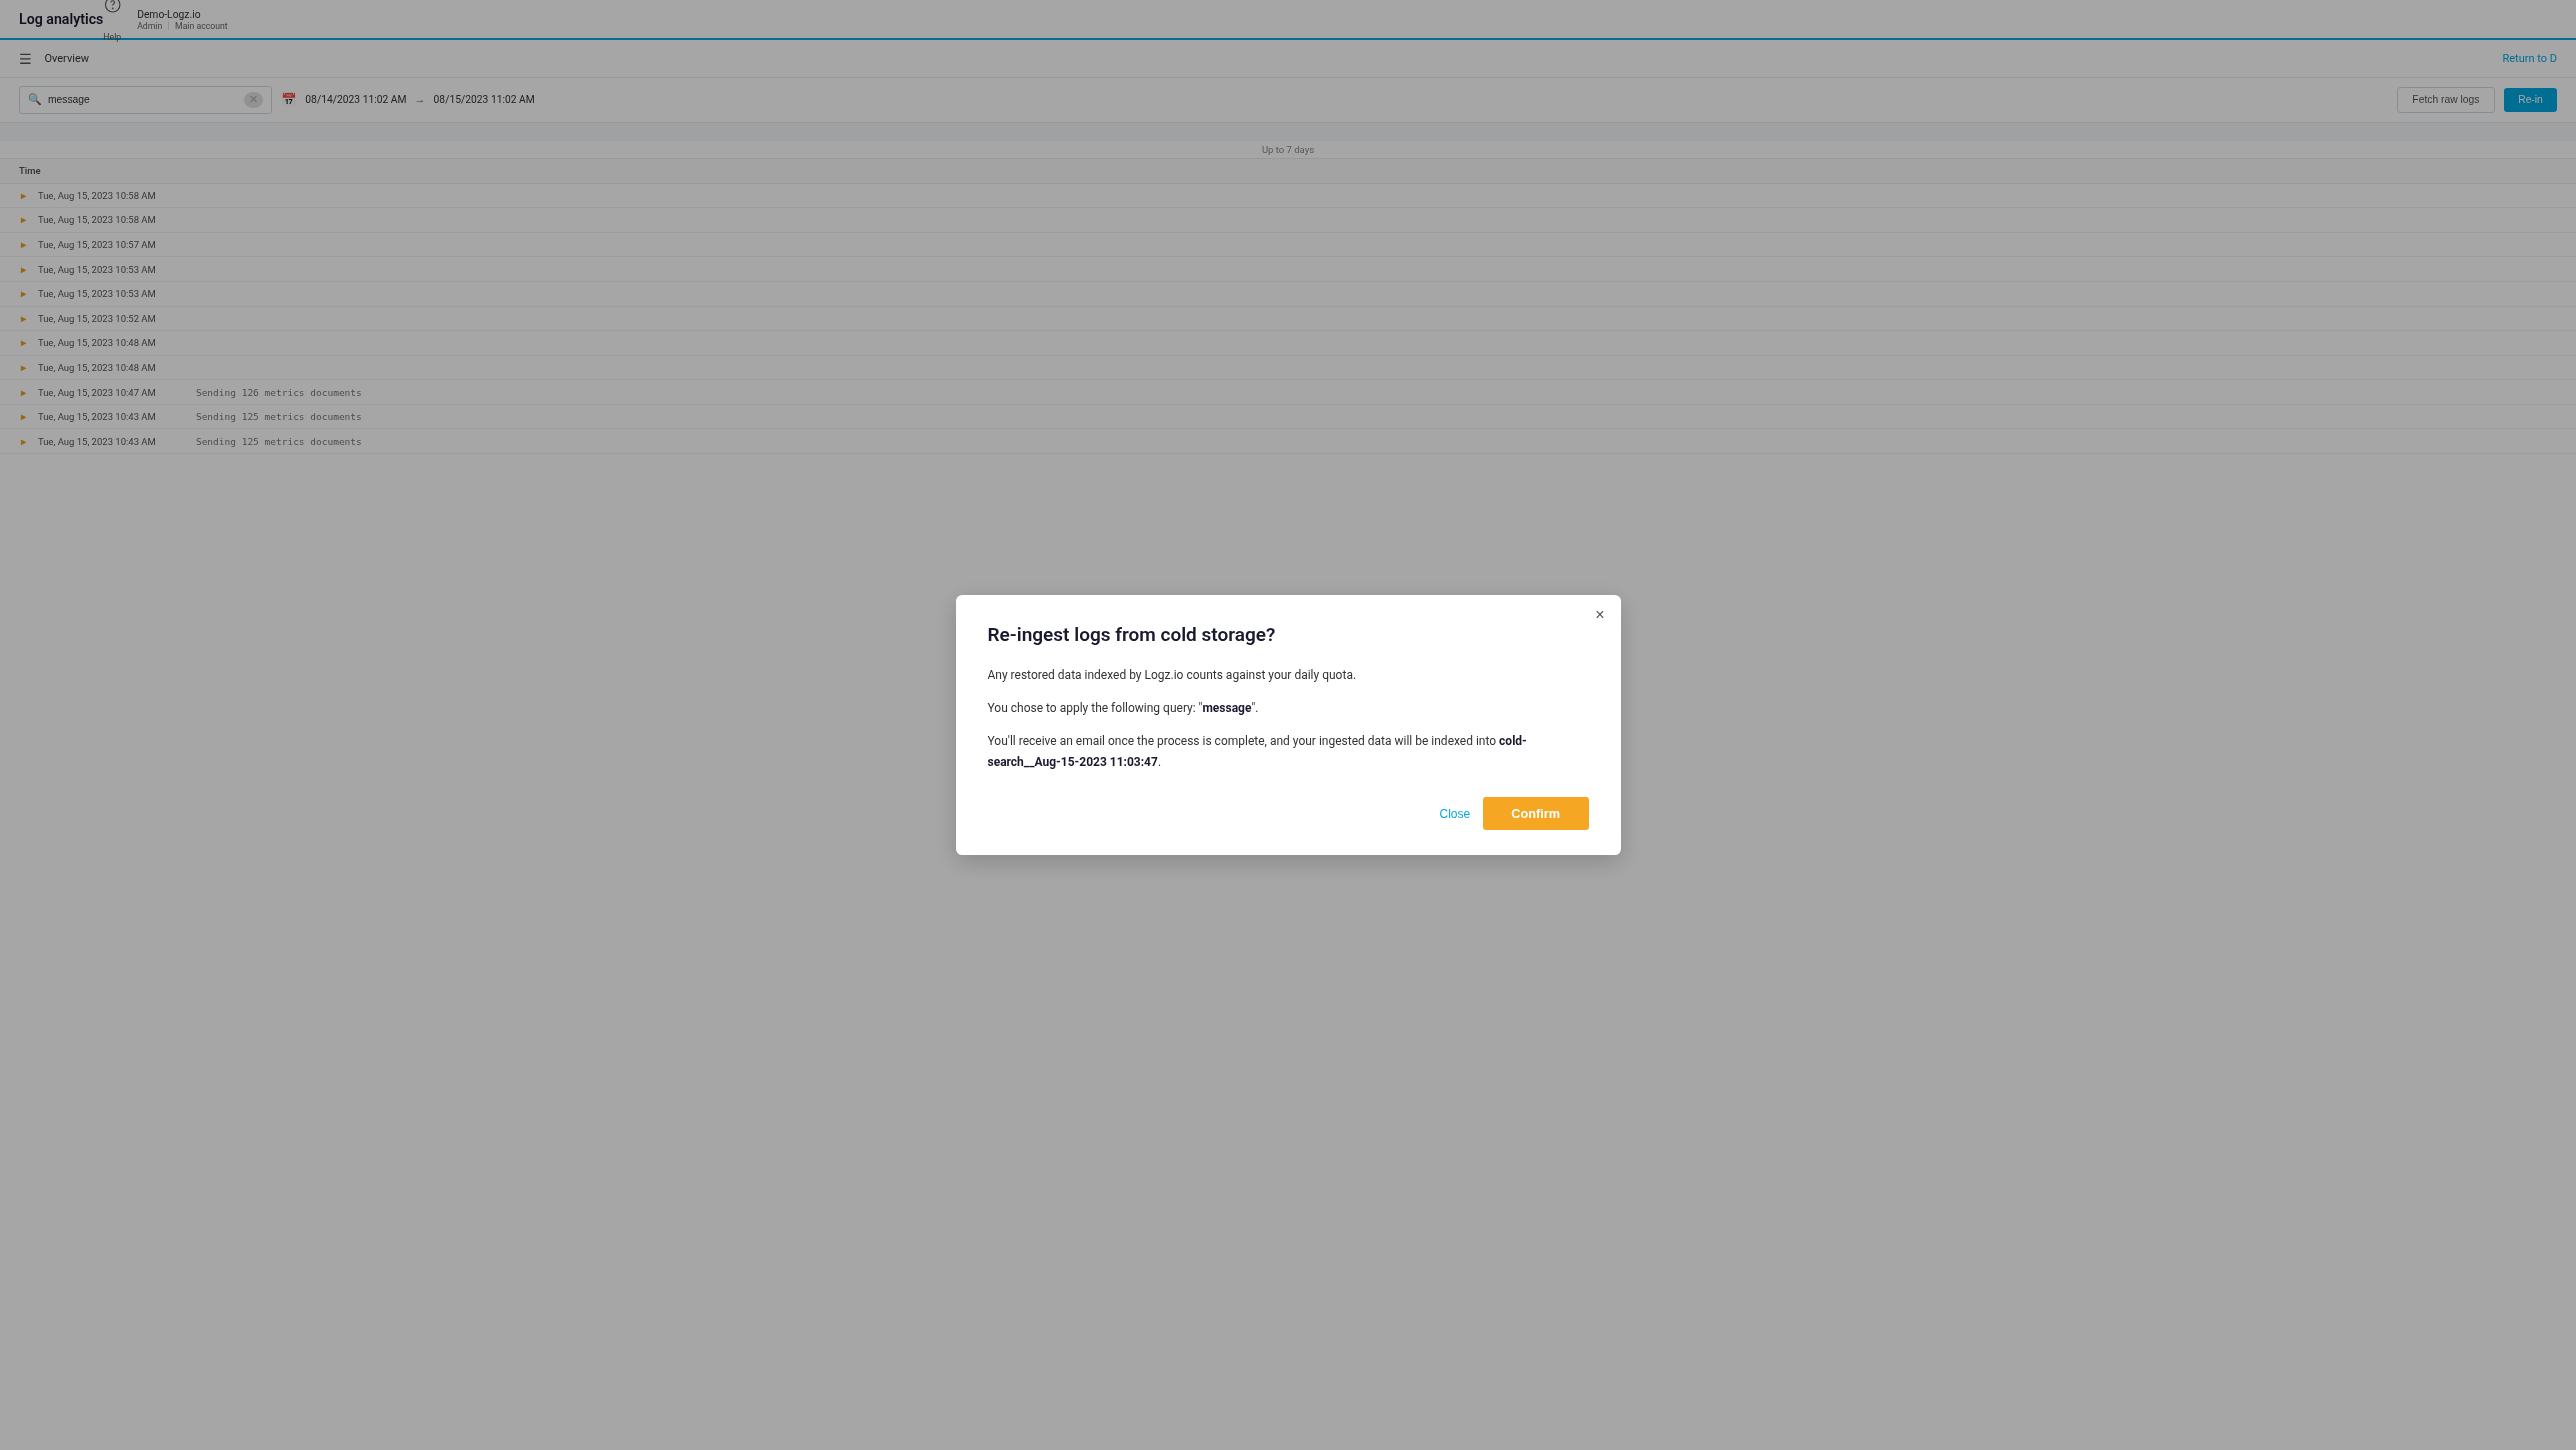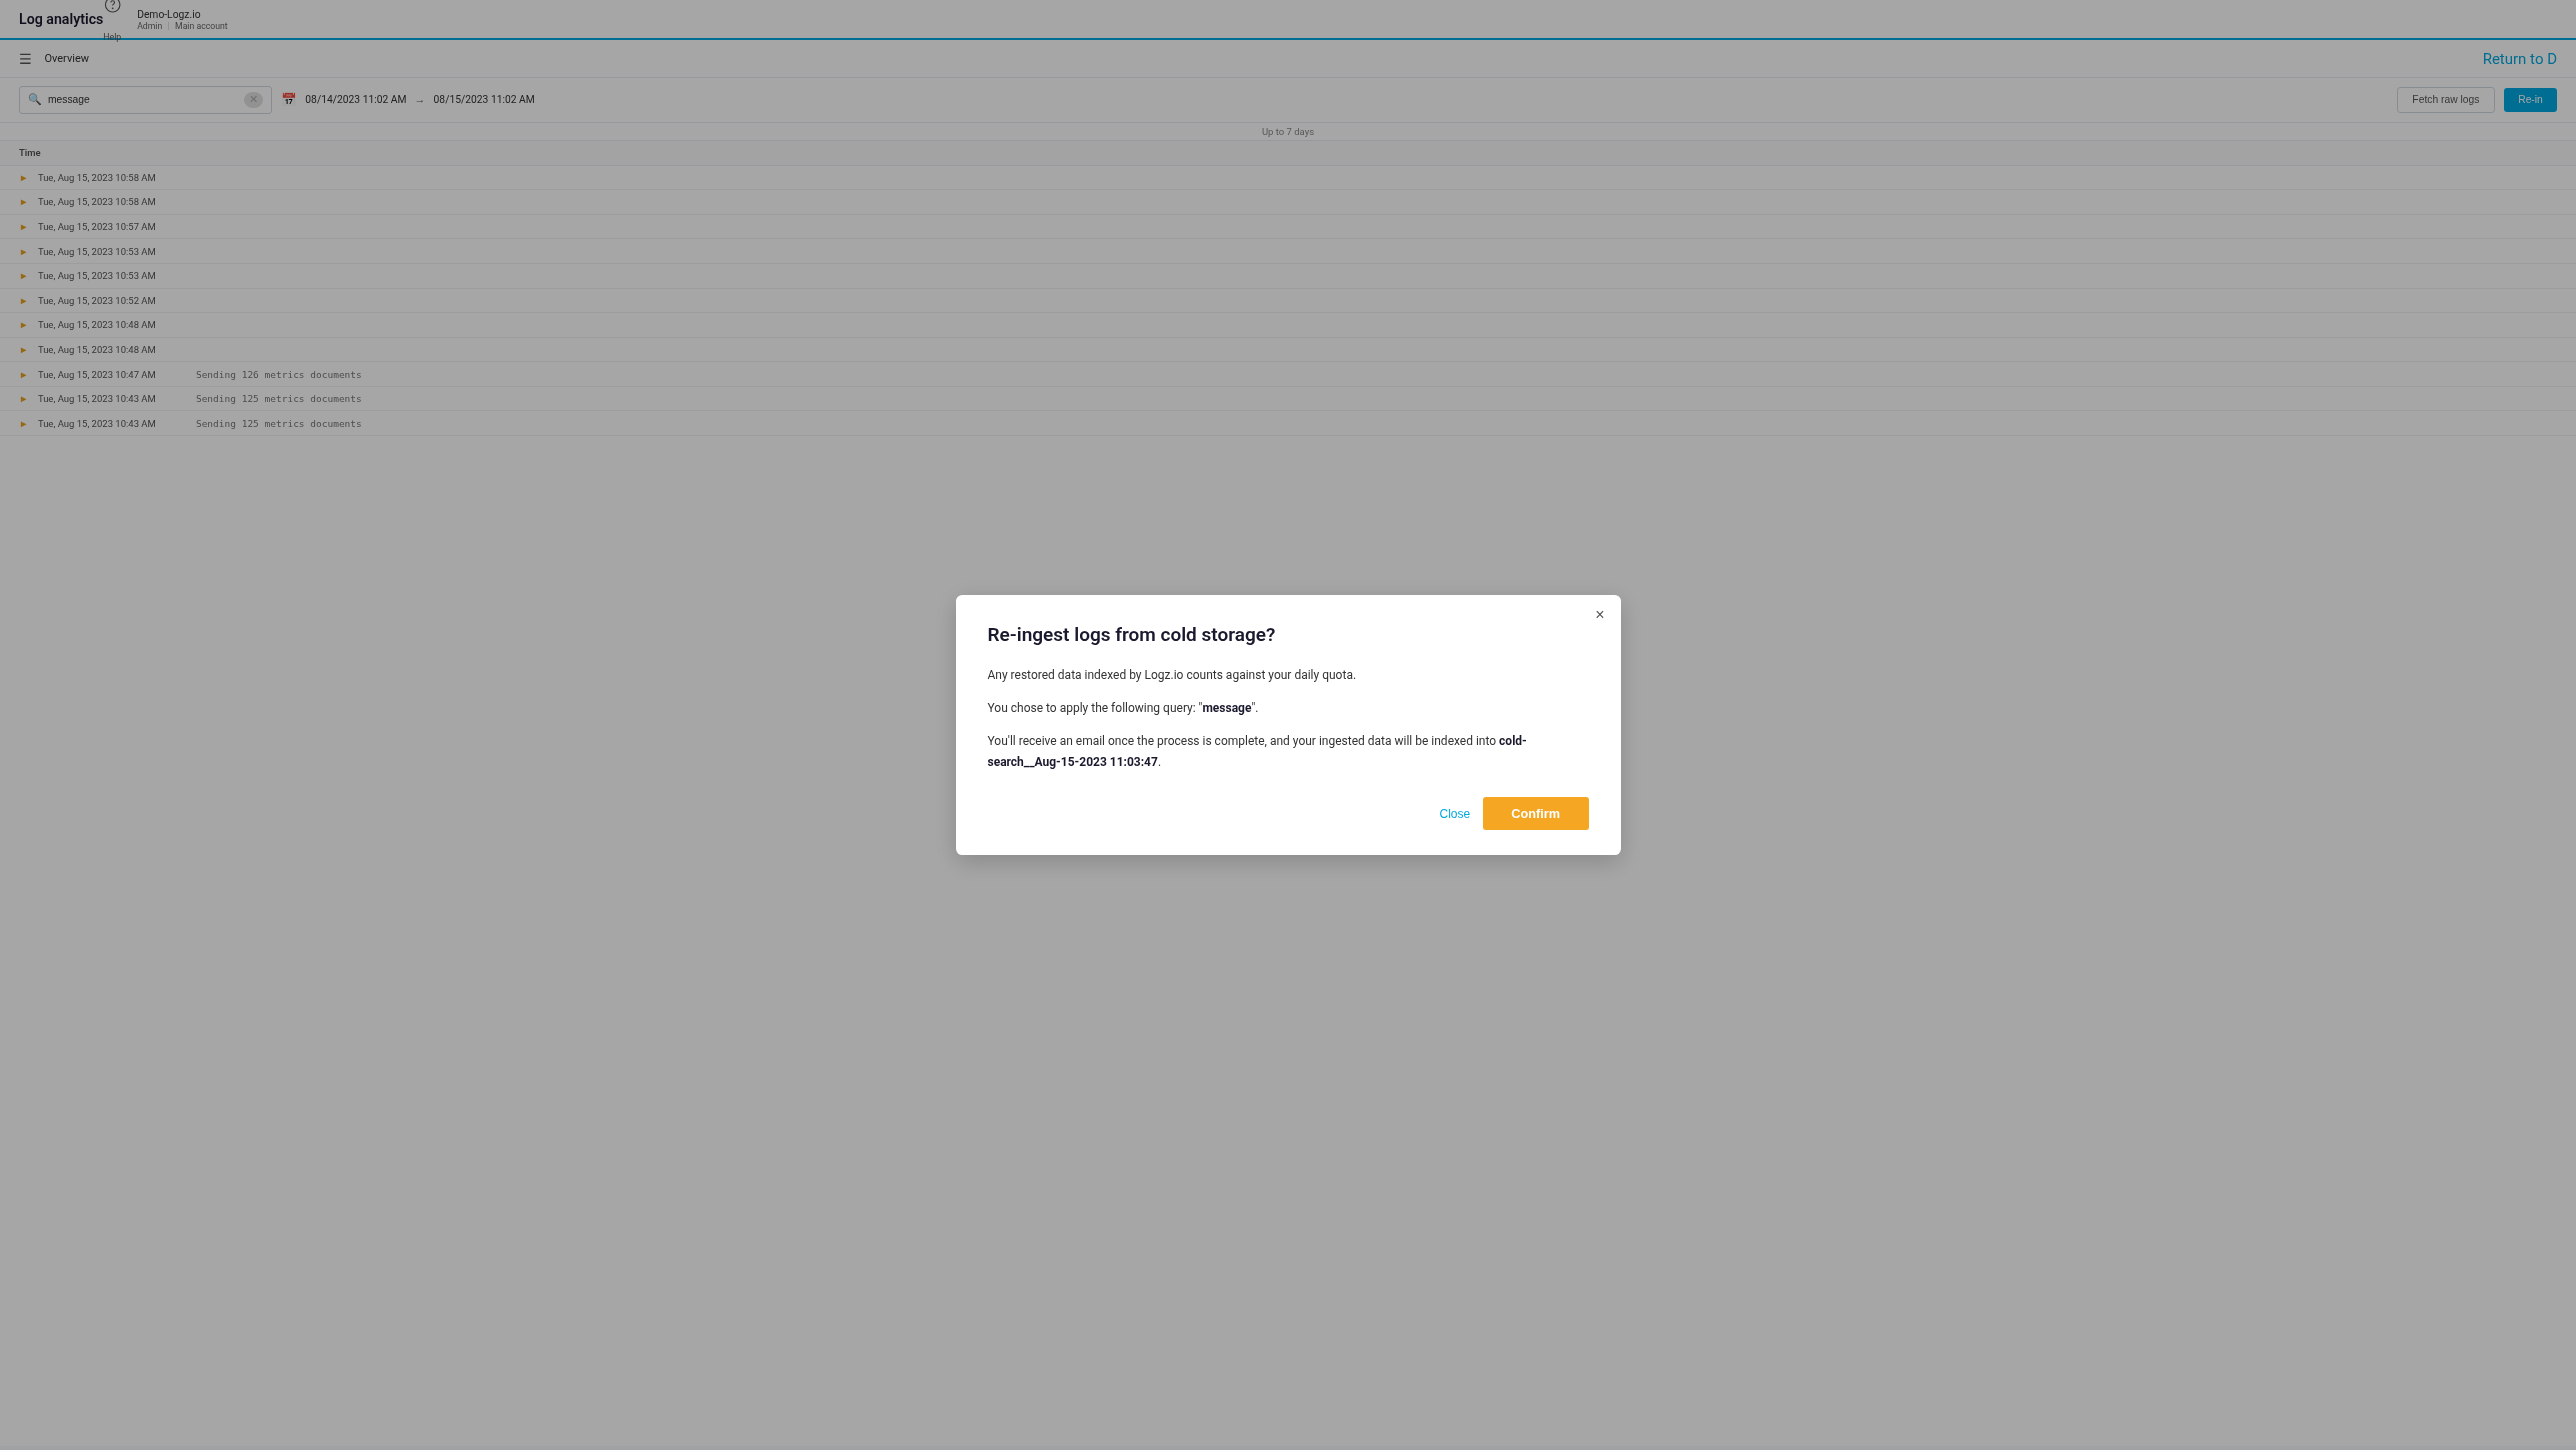--- a/index.html
+++ b/index.html
@@ -90,21 +90,21 @@
     .hamburger-icon {
       color: #555;
       font-size: 14.2px;
       cursor: pointer;
     }
     .subnav-title {
       font-size: 11px;
       color: #333;
     }
     .return-link {
-      font-size: 15px;
+      font-size: 11px;
       color: #00a9e0;
       cursor: pointer;
     }
 
     
     .filter-bar {
       display: flex;
       align-items: center;
       background: #fff;
       border-bottom: 0.8px solid #e8ecf0;
@@ -180,20 +180,21 @@
     }
 
     
     .quota-note {
       text-align: center;
       font-size: 9.5px;
       color: #888;
       padding: 3.2px 0;
       background: #fff;
       border-bottom: 0.8px solid #e8ecf0;
+      margin-top: 18px;
     }
 
     
     .main-content {
       display: flex;
       height: calc(100vh - 44px - 38px - 41px - 22px);
       background: #f5f7fa;
       overflow: hidden;
     }
 

